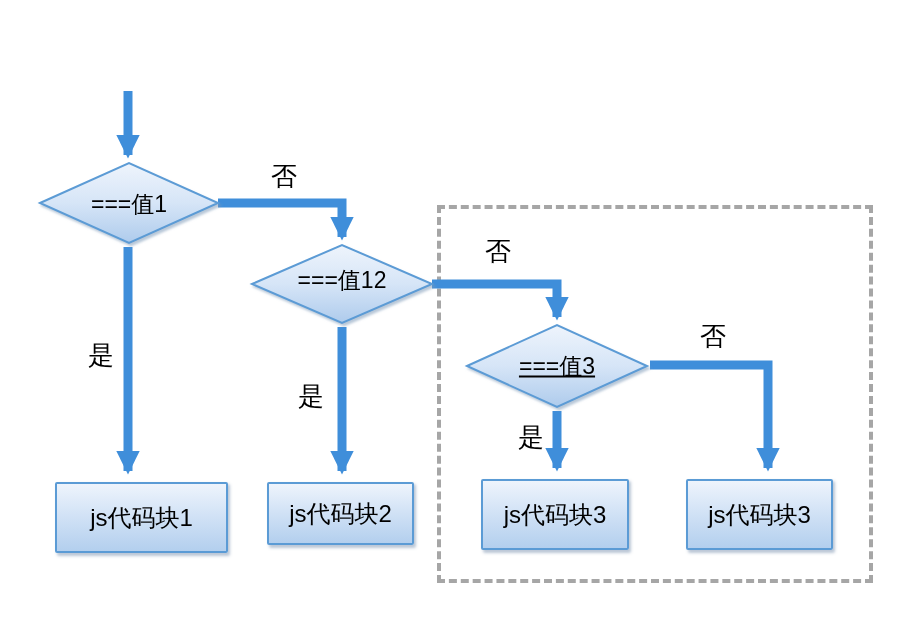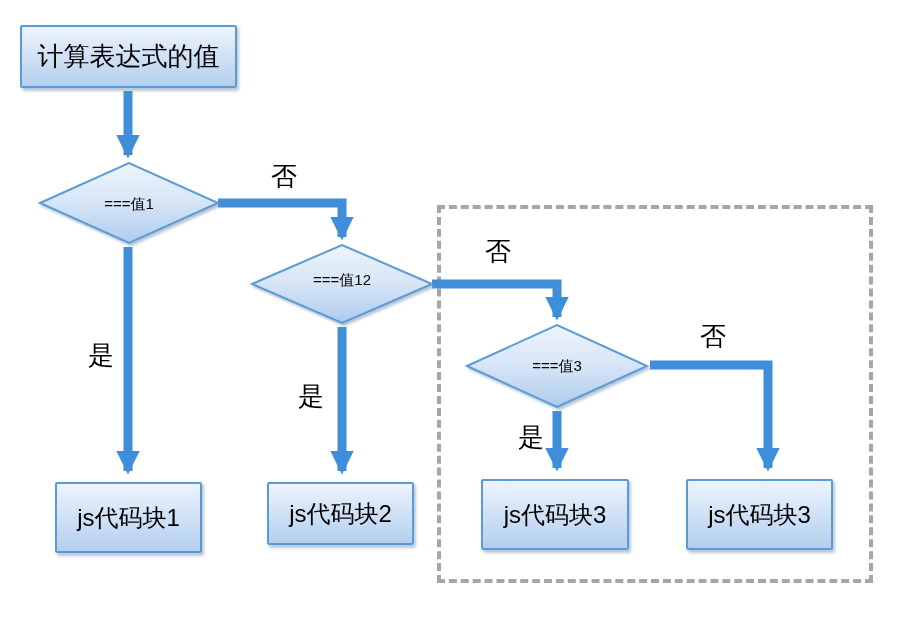--- a/index.html
+++ b/index.html
@@ -37,33 +37,33 @@
     border-radius: 2px;
     box-shadow: 2px 2.5px 3px rgba(105, 130, 165, 0.45);
     box-sizing: border-box;
     font-size: 24px;
     white-space: nowrap;
   }
   .start-box {
     left: 20px; top: 25px; width: 217px; height: 63px;
     font-size: 26px;
   }
-  .code-block-1 { left: 55px;  top: 482px; width: 147px; height: 71px; }
+  .code-block-1 { left: 55px;  top: 482px; width: 173px; height: 71px; }
   .code-block-2 { left: 267px; top: 482px; width: 147px; height: 63px; }
   .code-block-3 { left: 481px; top: 479px; width: 148px; height: 71px; }
   .code-block-4 { left: 686px; top: 479px; width: 147px; height: 71px; }
   .dlabel {
     position: absolute;
     transform: translate(-50%, -50%);
-    font-size: 15px;
+    font-size: 23px;
     white-space: nowrap;
   }
   .dlabel-1 { left: 129px; top: 204px; }
   .dlabel-2 { left: 342px; top: 280px; }
-  .dlabel-3 { left: 557px; top: 366px; }
+  .dlabel-3 { left: 557px; top: 366px; text-decoration: underline; }
   .elabel {
     position: absolute;
     transform: translate(-50%, -50%);
     font-size: 26px;
     white-space: nowrap;
   }
   .no-1  { left: 284px; top: 176px; }
   .yes-1 { left: 101px; top: 355px; }
   .no-2  { left: 498px; top: 251px; }
   .yes-2 { left: 311px; top: 396px; }
@@ -102,23 +102,20 @@
       <path d="M650,365 L768,365 L768,468" marker-end="url(#arrowhead)"></path>
     </g>
 
     <g fill="url(#gradShape)" stroke="#5b9bd5" stroke-width="2" filter="url(#ds)">
       <polygon points="40,203 129,163 218,203 129,243"></polygon>
       <polygon points="252,284 342,245 432,284 342,323"></polygon>
       <polygon points="467,366 557,325 647,366 557,407"></polygon>
     </g>
   </svg>
 
-  <div class="box start-box">
-    <span>计算表达式的值</span>
-  </div>
 
   <div class="box code-block-1">
     <span>js代码块1</span>
   </div>
   <div class="box code-block-2">
     <span>js代码块2</span>
   </div>
   <div class="box code-block-3">
     <span>js代码块3</span>
   </div>

